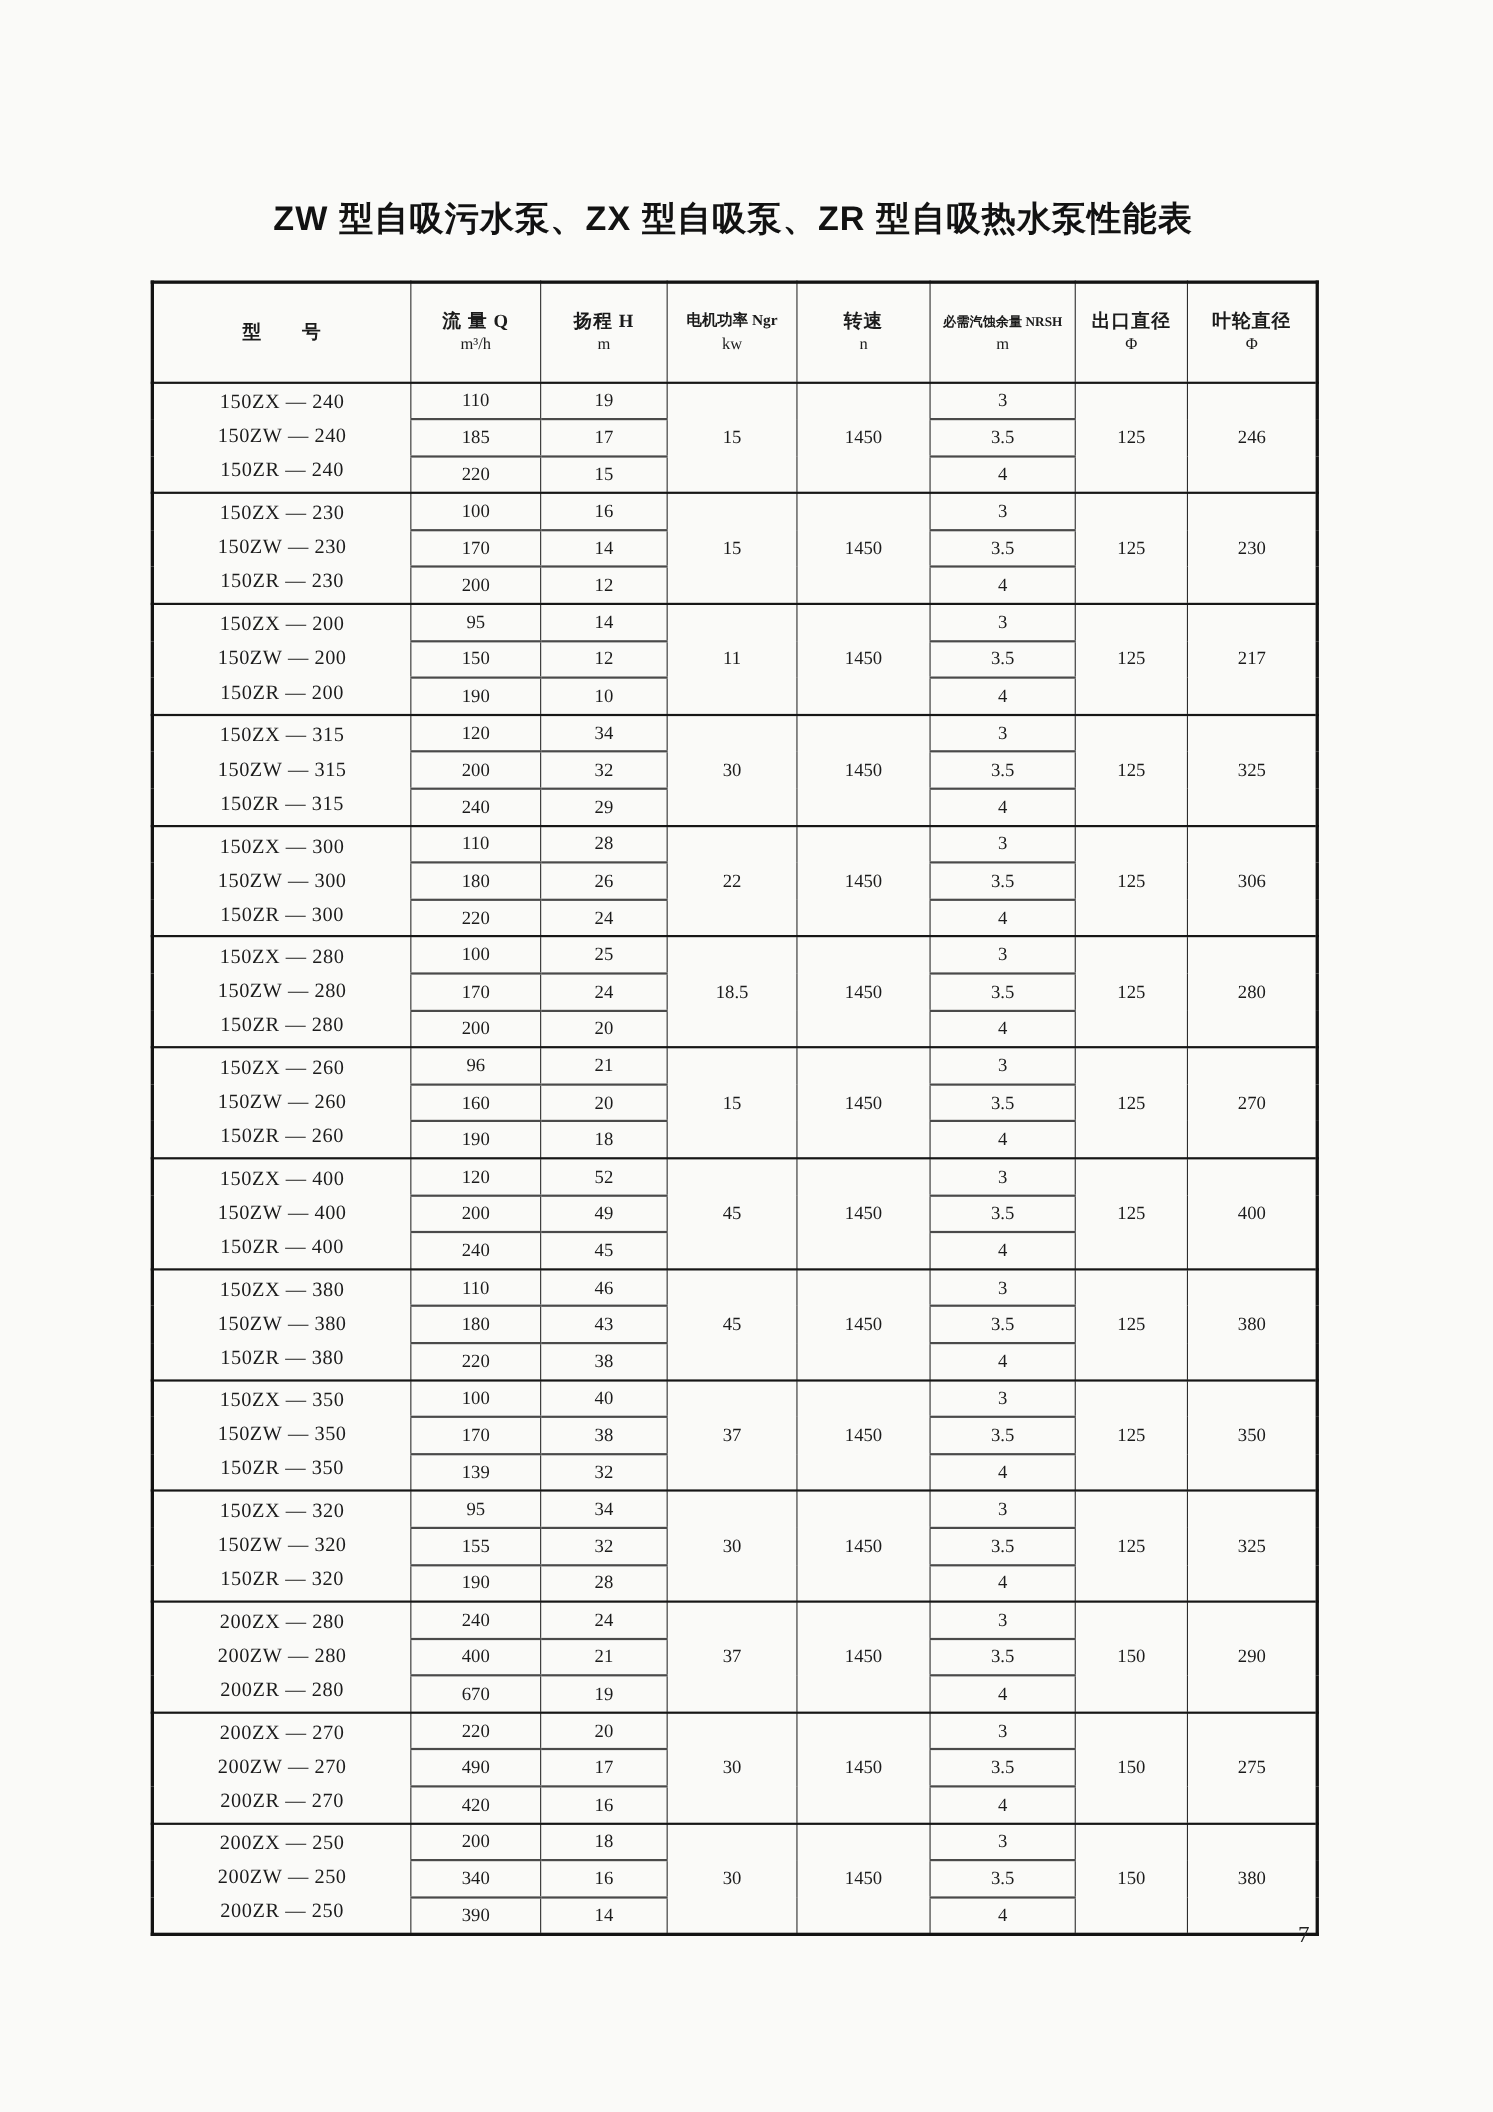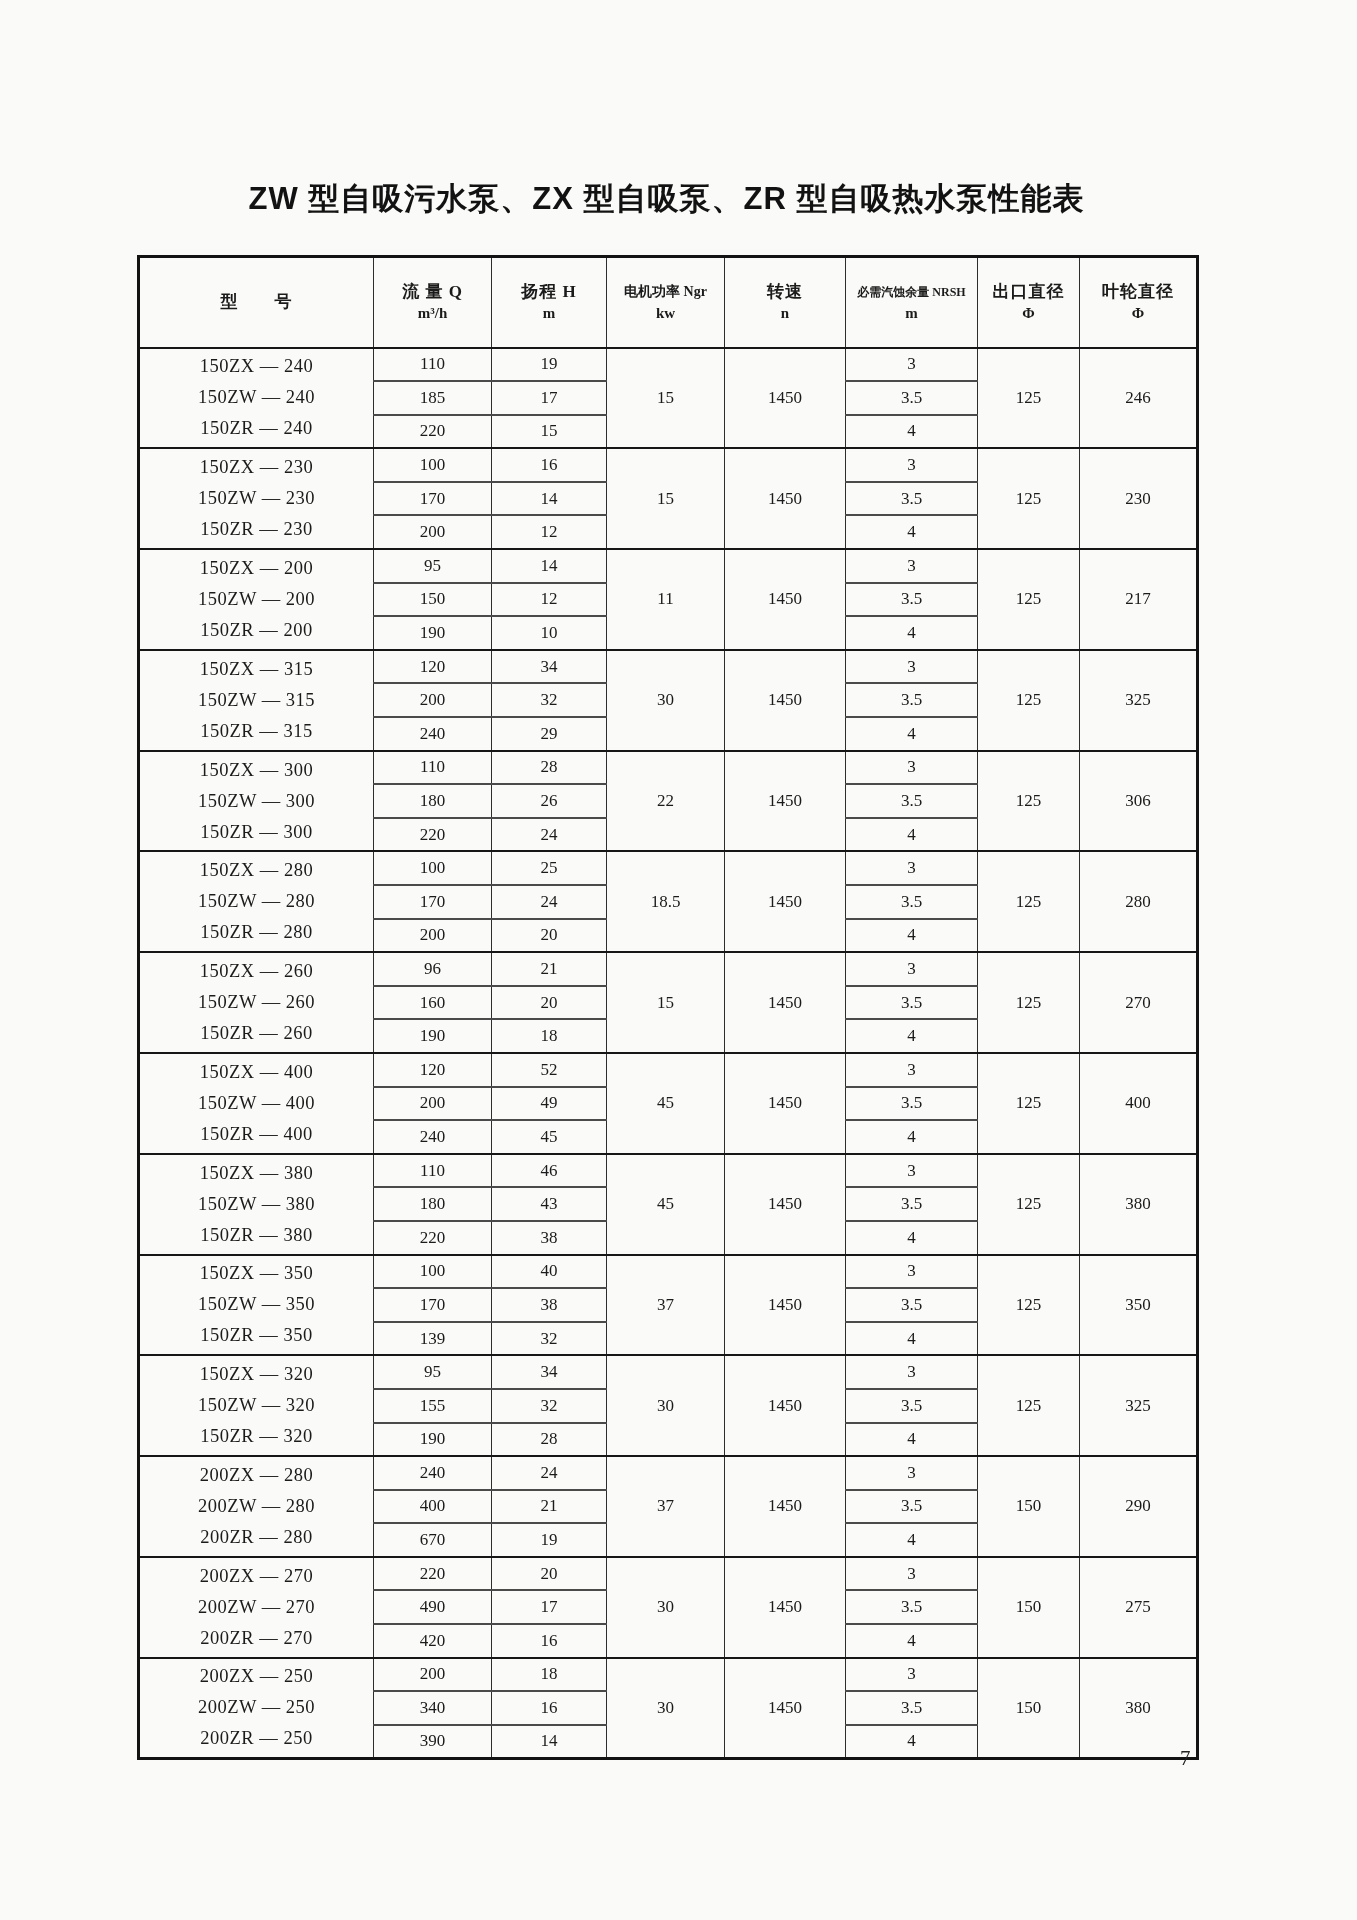--- a/index.html
+++ b/index.html
@@ -38,21 +38,21 @@
     border-left:1.6px solid #2d2d2d;
     border-right:1.6px solid #2d2d2d;
     text-align:center;vertical-align:middle;
     padding:0;
   }
   thead{border-bottom:2.6px solid #161616;}
   thead tr{height:91px;}
   .h-label{font-weight:bold;font-size:17px;line-height:22px;letter-spacing:1px;}
   th.col-power .h-label{font-size:14px;letter-spacing:0;}
   th.col-npsh .h-label{font-size:12px;letter-spacing:0;}
-  .h-unit{font-size:15px;line-height:20px;font-weight:bold;}
+  .h-unit{font-size:15px;line-height:20px;font-weight:normal;}
 
   tbody.group{border-top:2.6px solid #161616;padding-left:10px;}
   tbody.group tr{height:33.6px;}
   td.v{font-size:17px;}
   td.divided{border-bottom:2px solid #4a4a4a;}
   td.c-model-cell{font-size:18.5px;letter-spacing:.5px;}
   td.c-model-cell .m-line{line-height:31px;}
   .page-number{
     position:absolute;top:1746px;left:1180px;
     font-size:21px;color:#222;

